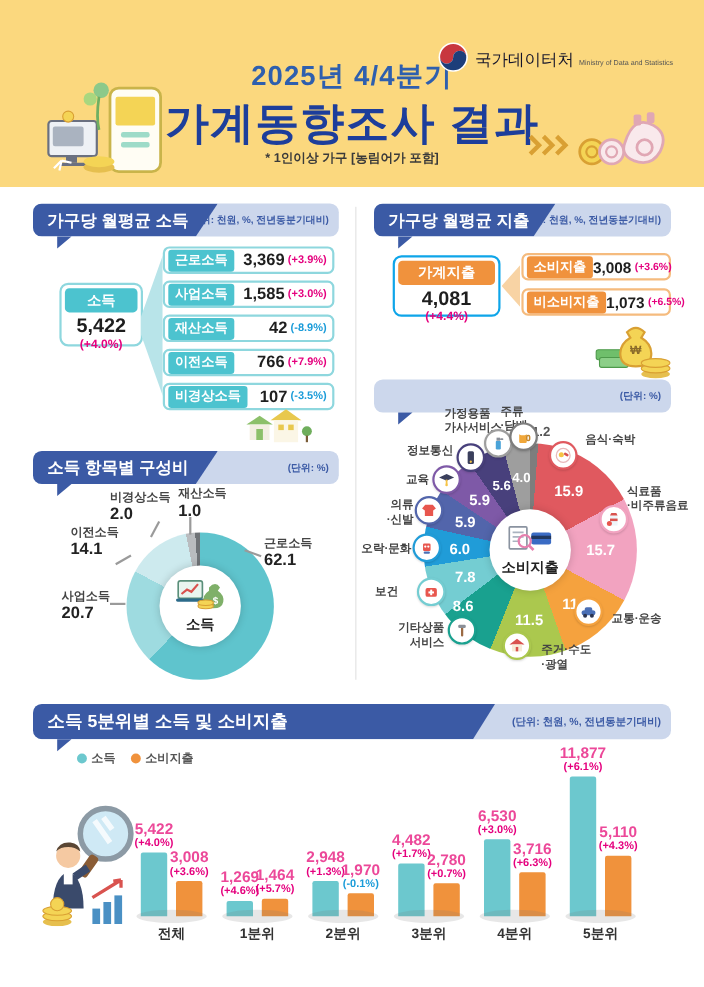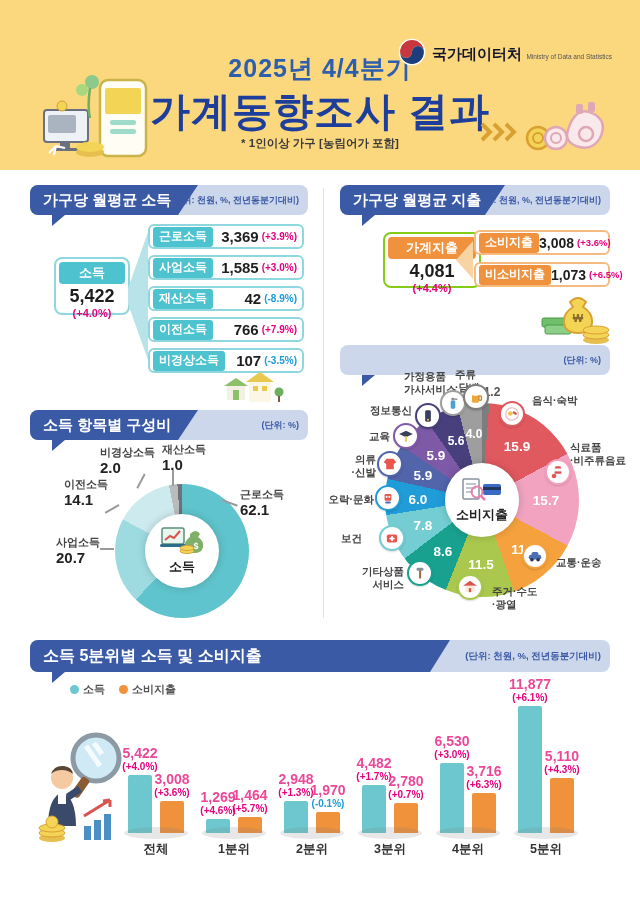--- a/index.html
+++ b/index.html
@@ -8,38 +8,38 @@
 
   
   .header{position:absolute;left:0;top:0;width:640px;height:170px;background:#fbd87e;}
   .hdr-period{position:absolute;left:0;top:52px;width:640px;text-align:center;
     font-size:25px;font-weight:bold;color:#2e5fae;letter-spacing:1px;}
   .hdr-title{position:absolute;left:0;top:84px;width:640px;text-align:center;
     font-size:40px;font-weight:800;color:#1d3e9b;letter-spacing:1px;}
   .hdr-note{position:absolute;left:0;top:136px;width:640px;text-align:center;
     font-size:11.5px;font-weight:bold;color:#3a3a3a;}
   .logo{position:absolute;right:28px;top:38px;display:flex;align-items:center;gap:6px;}
-  .logo-txt .l1{font-size:15px;font-weight:bold;color:#14142b;line-height:1.1;}
+  .logo-txt .l1{font-size:15px;font-weight:normal;color:#14142b;line-height:1.1;}
   .logo-txt .l2{font-size:6.5px;color:#555;}
 
   
   .ribbon{position:absolute;height:30px;}
   .ribbon .light{position:absolute;inset:0;background:#ccd7ec;border-radius:8px;
     display:flex;align-items:center;justify-content:flex-end;padding-right:9px;box-sizing:border-box;}
   .ribbon .unit{font-size:9px;font-weight:bold;color:#3b5aa5;white-space:nowrap;}
   .ribbon .dark{position:absolute;left:0;top:0;bottom:0;background:#3b5aa5;
     border-radius:8px 0 0 8px;clip-path:polygon(0 0,100% 0,calc(100% - 20px) 100%,0 100%);
     color:#fff;font-weight:bold;display:flex;align-items:center;padding-left:13px;box-sizing:border-box;}
   .ribbon .tail{position:absolute;left:22px;top:100%;width:0;height:0;
     border-style:solid;border-width:11px 13px 0 0;border-color:#3b5aa5 transparent transparent transparent;}
 
   
   .tbox{position:absolute;background:#fff;border-radius:8px;text-align:center;box-sizing:border-box;}
   .tbox.teal{border:2px solid #8ed7de;}
-  .tbox.orange{border:2px solid #84cc16;margin-left:26px;}
+  .tbox.orange{border:2px solid #0ea5e9;}
   .tbox .chip{display:block;margin:3px 3px 2px;padding:2px 0;border-radius:4px;color:#fff;font-weight:bold;font-size:13px;}
   .chipteal{background:#4cc3cf;}
   .chiporange{background:#f0923d;}
   .tbox .val{font-size:18px;font-weight:bold;color:#1e1e1e;line-height:1.15;}
   .tbox .chg{font-size:11px;font-weight:bold;color:#e5007e;line-height:1.1;}
 
   .irow{position:absolute;height:25px;background:#fff;border:2px solid #8ed7de;border-radius:6px;
     display:flex;align-items:center;box-sizing:border-box;}
   .irow.orange{border-color:#f5bb7e;}
   .irow .chip{margin-left:3px;padding:1.5px 6px;border-radius:3px;color:#fff;font-weight:bold;font-size:12px;white-space:nowrap;}
@@ -250,21 +250,21 @@
         <path d="M20 20 l4 4" stroke="#e77fae" stroke-width="2.5"></path>
       </svg>
     </span>
     <span class="clabel">소비지출</span>
   </div>
 
   <div class="pv" style="left:517px;top:446px;">15.9</div>
   <div class="pv" style="left:546px;top:500px;">15.7</div>
   <div class="pv" style="left:524px;top:549px;">11.8</div>
   <div class="pv" style="left:481px;top:564px;">11.5</div>
-  <div class="pv" style="left:443px;top:551px;">8.6</div>
+  <div class="pv" style="left:421px;top:551px;">8.6</div>
   <div class="pv" style="left:423px;top:525px;">7.8</div>
   <div class="pv" style="left:418px;top:499px;">6.0</div>
   <div class="pv" style="left:423px;top:475px;">5.9</div>
   <div class="pv" style="left:436px;top:455px;">5.9</div>
   <div class="pv small" style="left:456px;top:441px;">5.6</div>
   <div class="pv small" style="left:474px;top:434px;">4.0</div>
   <div class="pv small darktx" style="left:492px;top:392px;">1.2</div>
 
   <div class="plab" style="left:532px;top:394px;">음식·숙박</div>
   <div class="plab" style="left:570px;top:441px;">식료품

